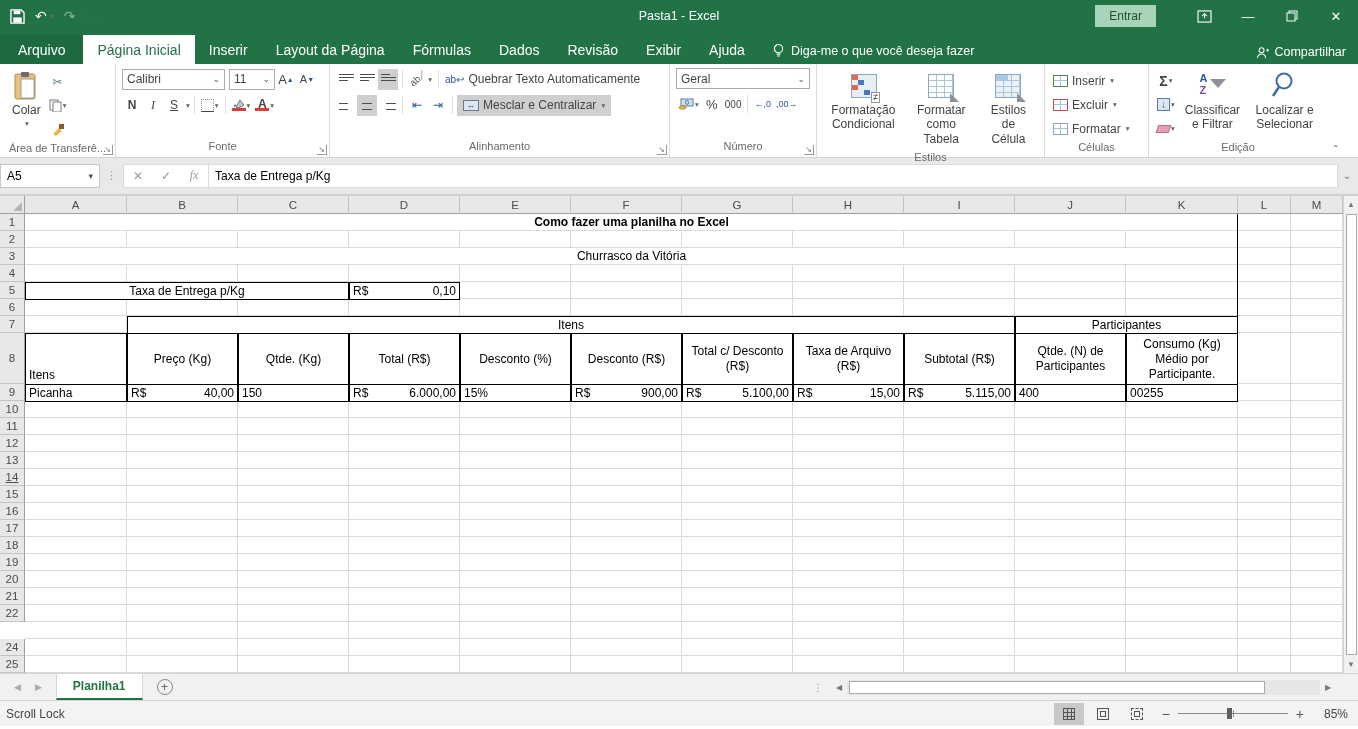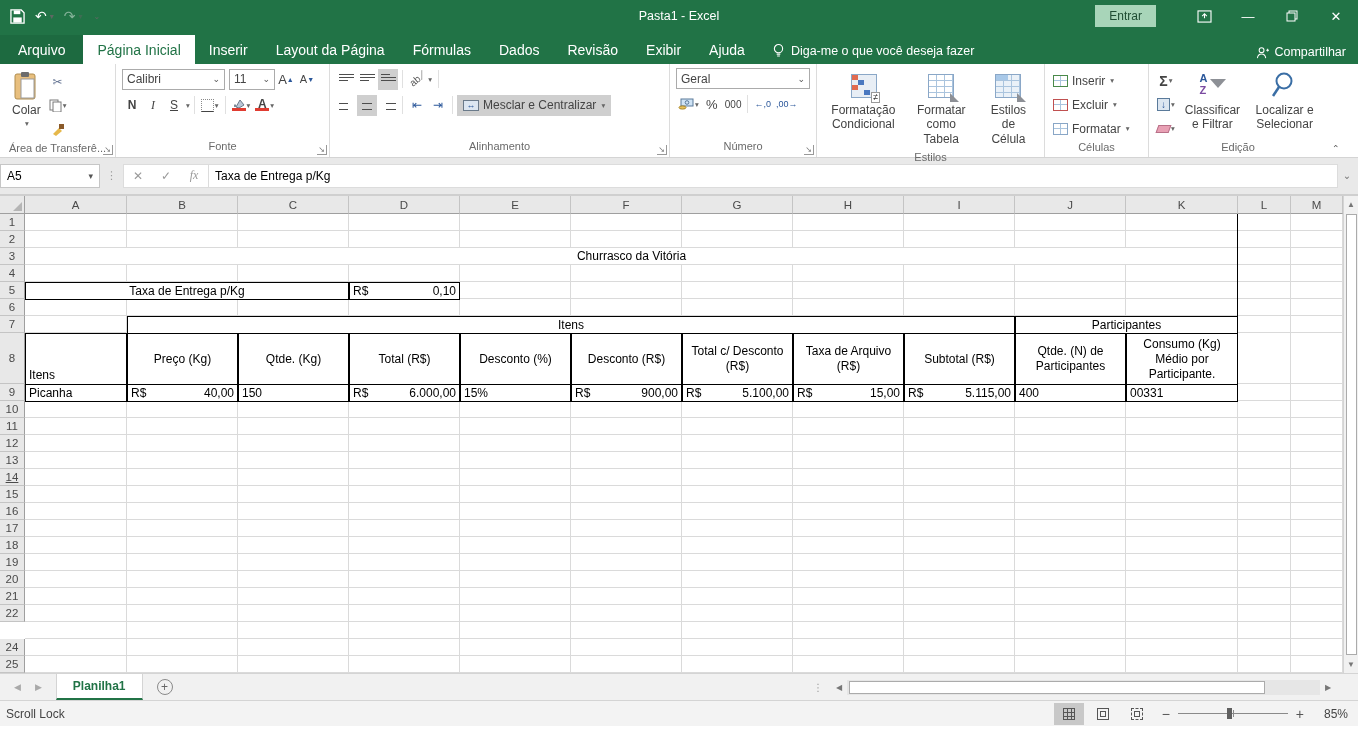--- a/index.html
+++ b/index.html
@@ -306,20 +306,24 @@
                 <i></i>
                 <i></i>
               </span>
             </span>
           <span class="vr"></span>
           <span class="sbtn">
               <span style="transform:rotate(-40deg);font-size:10px;color:#555">ab⟋</span>
               <span class="dd">▾</span>
             </span>
           <span class="vr"></span>
+          <span class="sbtn" style="gap:4px">
+            <span style="font-size:10px;color:#2b579a">ab↩</span>
+            <span>Quebrar Texto Automaticamente</span>
+          </span>
         </div>
         <div class="smallrow">
           <span class="sbtn">
               <span class="al hl">
                 <i></i>
                 <i></i>
                 <i></i>
                 <i></i>
               </span>
             </span>
@@ -854,20 +858,21 @@
         <div class="gcell" style="left: 349px; top: 460px; width: 111px; height: 17px;"></div>
         <div class="gcell" style="left: 460px; top: 460px; width: 111px; height: 17px;"></div>
         <div class="gcell" style="left: 571px; top: 460px; width: 111px; height: 17px;"></div>
         <div class="gcell" style="left: 682px; top: 460px; width: 111px; height: 17px;"></div>
         <div class="gcell" style="left: 793px; top: 460px; width: 111px; height: 17px;"></div>
         <div class="gcell" style="left: 904px; top: 460px; width: 111px; height: 17px;"></div>
         <div class="gcell" style="left: 1015px; top: 460px; width: 111px; height: 17px;"></div>
         <div class="gcell" style="left: 1126px; top: 460px; width: 112px; height: 17px;"></div>
         <div class="gcell" style="left: 1238px; top: 460px; width: 53px; height: 17px;"></div>
         <div class="gcell" style="left: 1291px; top: 460px; width: 52px; height: 17px;"></div>
+        <div class="ocell" style="left: 25px; top: 18px; width: 1213px; height: 16px; justify-content: center; text-align: center; font-weight: bold;">Como fazer uma planilha no Excel</div>
         <div class="ocell" style="left: 25px; top: 52px; width: 1213px; height: 16px; justify-content: center; text-align: center;">Churrasco da Vitória</div>
         <div class="ocell bordered" style="left: 25px; top: 86px; width: 324px; height: 18px; justify-content: center; text-align: center;">Taxa de Entrega p/Kg</div>
         <div class="ocell bordered" style="left: 349px; top: 86px; width: 111px; height: 18px; justify-content: space-between; padding: 0px 3px;">
           <span>R$</span>
           <span>0,10</span>
         </div>
         <div class="ocell bordered" style="left: 127px; top: 120px; width: 888px; height: 18px; justify-content: center; text-align: center;">Itens</div>
         <div class="ocell bordered" style="left: 1015px; top: 120px; width: 223px; height: 18px; justify-content: center; text-align: center;">Participantes</div>
         <div class="ocell bordered" style="left: 25px; top: 137px; width: 102px; height: 52px; padding-left: 3px; align-items: flex-end; padding-bottom: 1px;">Itens</div>
         <div class="ocell bordered" style="left: 127px; top: 137px; width: 111px; height: 52px; justify-content: center; text-align: center; white-space: normal;">Preço (Kg)</div>
@@ -901,21 +906,21 @@
         </div>
         <div class="ocell bordered" style="left: 793px; top: 188px; width: 111px; height: 18px; justify-content: space-between; padding: 0px 3px;">
           <span>R$</span>
           <span>15,00</span>
         </div>
         <div class="ocell bordered" style="left: 904px; top: 188px; width: 111px; height: 18px; justify-content: space-between; padding: 0px 3px;">
           <span>R$</span>
           <span>5.115,00</span>
         </div>
         <div class="ocell bordered" style="left: 1015px; top: 188px; width: 111px; height: 18px; padding-left: 3px;">400</div>
-        <div class="ocell bordered" style="left: 1126px; top: 188px; width: 112px; height: 18px; padding-left: 3px;">00331</div>
+        <div class="ocell bordered" style="left: 1126px; top: 188px; width: 112px; height: 18px; padding-left: 3px;">00255</div>
         <div class="" style="left: 1237px; top: 18px; width: 1px; height: 102px; background: rgb(0, 0, 0); position: absolute; z-index: 3;"></div>
       </div>
     <div class="vscroll">
       <span class="varrow">▲</span>
       <span class="vthumb"></span>
       <span class="varrow">▼</span>
     </div>
   </div>
 
   <div class="tabsbar">

